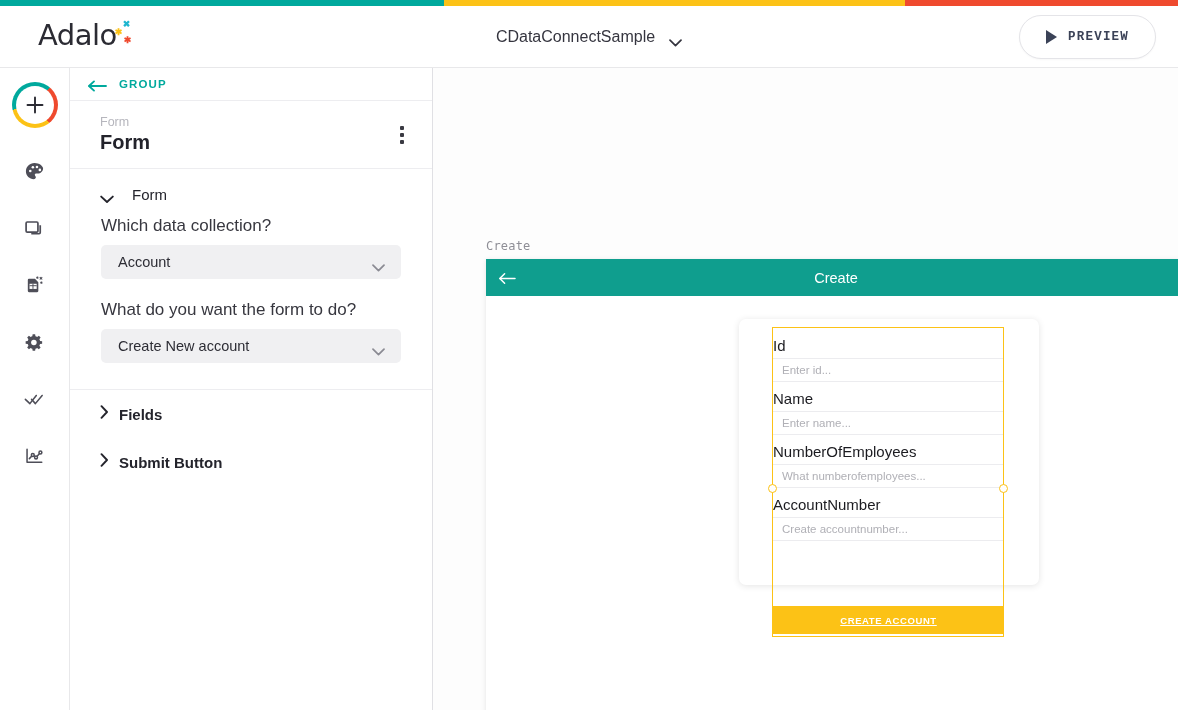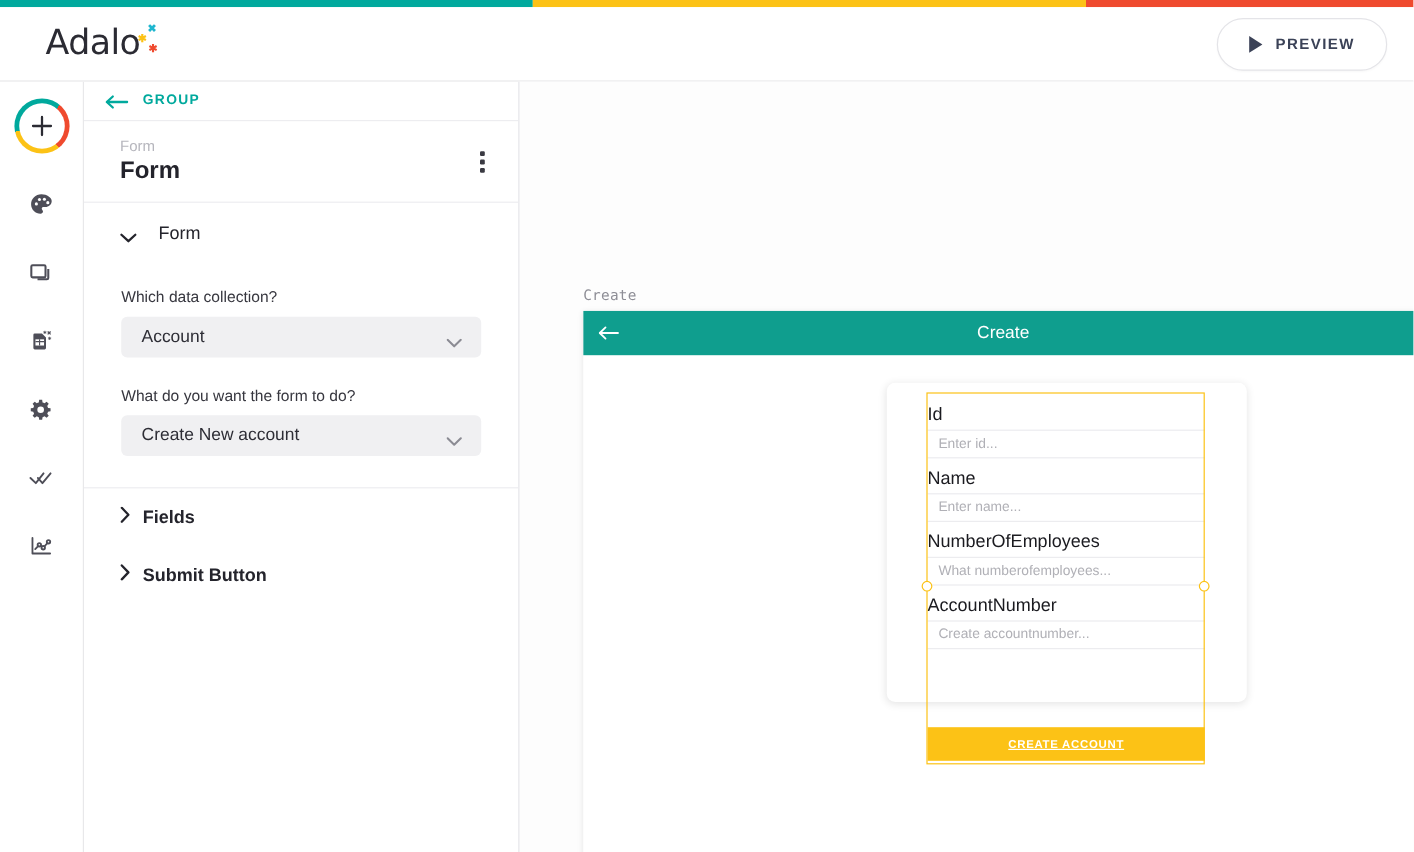--- a/index.html
+++ b/index.html
@@ -66,20 +66,21 @@
   .preview-btn {
     position: absolute;
     right: 22px;
     display: flex; align-items: center; gap: 11px;
     height: 44px; padding: 0 26px;
     border-radius: 22px;
     border: 1px solid #e4e4e8;
     background: #fff;
     cursor: pointer;
     box-shadow: 0 1px 2px rgba(0,0,0,0.03);
+    font-family: Liberation Mono, monospace;
   }
   .preview-btn .play-tri {
     width: 0; height: 0;
     border-left: 11px solid #3b4257;
     border-top: 7px solid transparent;
     border-bottom: 7px solid transparent;
   }
   .preview-label {
     font-size: 12.5px; letter-spacing: 1.2px;
     color: #3b4257; font-weight: 600;
@@ -161,21 +162,21 @@
 
   .section-head {
     display: flex; align-items: center; gap: 18px;
     padding: 17px 17px 13px 30px;
     cursor: pointer;
   }
   .section-head .caret { width: 14px; height: 9px; flex: none; }
   .section-head-label { font-size: 15px; color: #24242c; }
 
   .field-group { padding: 0 31px 0 31px; }
-  .field-label { font-size: 13px; color: #37373f; margin-bottom: 9px; margin-top: 24px; }
+  .field-label { font-size: 17px; color: #37373f; margin-bottom: 9px; }
   .select-box {
     height: 34px;
     background: #f0f0f2;
     border-radius: 5px;
     display: flex; align-items: center; justify-content: space-between;
     padding: 0 16px 0 17px;
     margin-bottom: 21px;
     cursor: pointer;
     text-align: right;
   }
@@ -298,20 +299,28 @@
 
   <div class="logo-wrap">
     <span class="logo-text">Adalo</span>
     <span class="logo-sparkles">
       <span class="sp sp-x-blue">✖</span>
       <span class="sp sp-y">✱</span>
       <span class="sp sp-r">✱</span>
     </span>
   </div>
 
+  <div class="header-center">
+    <span class="project-name">CDataConnectSample</span>
+    <span class="chev-down">
+      <svg viewBox="0 0 13 8" width="13" height="8">
+          <path d="M1 1.2 L6.5 6.6 L12 1.2" stroke="#35353f" stroke-width="1.7" fill="none" stroke-linecap="round" stroke-linejoin="round"></path>
+        </svg>
+    </span>
+  </div>
 
   <div class="preview-btn">
     <span class="play-tri"></span>
     <span class="preview-label">PREVIEW</span>
   </div>
 </div>
 
 <div class="body-row">
 
   <div class="icon-rail">

